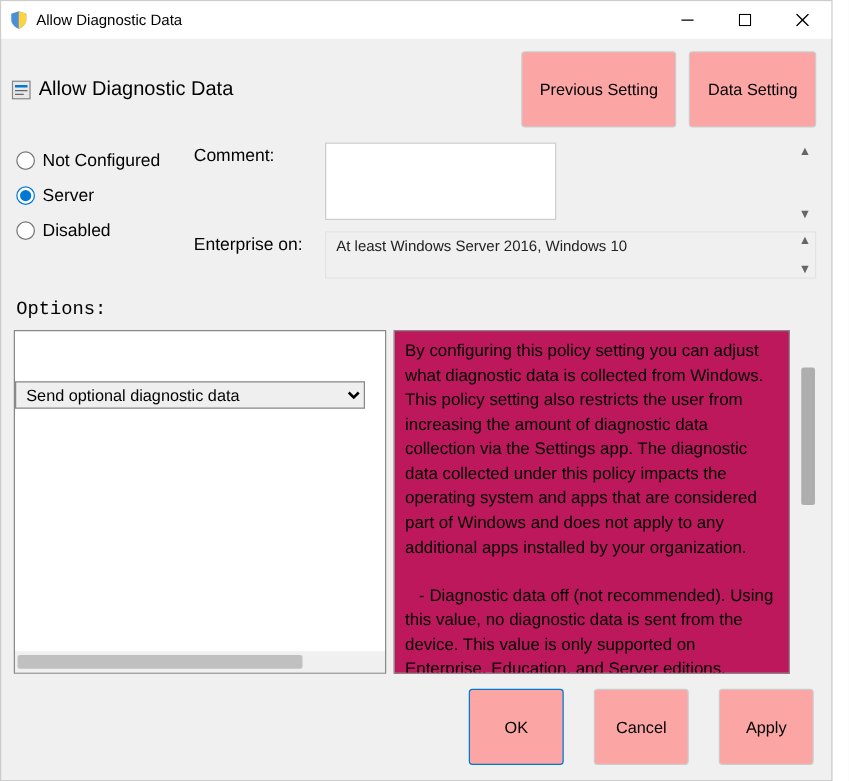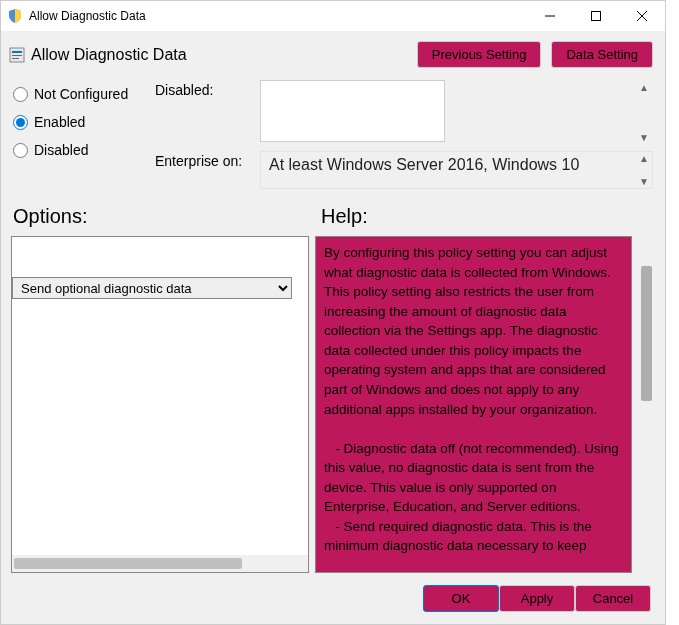--- a/index.html
+++ b/index.html
@@ -9,54 +9,54 @@
   .titlebar { height: 30px; background: #fff; display: flex; align-items: center; padding-left: 6px; color: #000; font-size: 12px; }
   .titlebar .icon { width: 16px; height: 16px; margin-right: 6px; }
   .titlebar .title { flex: 1; }
   .titlebar .winbtns { display: flex; height: 100%; }
   .winbtn { width: 46px; height: 30px; display: flex; align-items: center; justify-content: center; color: #000; }
   
   .header-row { display: flex; align-items: center; padding: 10px 12px 6px 8px; }
   .header-row .hicon { width: 16px; height: 16px; margin-right: 6px; }
   .header-row .htitle { font-size: 16px; flex: 1; }
   .header-row .navbtns { display: flex; gap: 10px; }
-  .btn { background: #be185d; border: 1px solid #ccc; border-radius: 3px; padding: 5px 14px; font-size: 13px; cursor: pointer; }
+  .btn { background: #fca5a5; border: 1px solid #ccc; border-radius: 3px; padding: 22px 14px; font-size: 13px; cursor: pointer; }
   .btn.primary { border-color: #0078d4; }
   
   .config-area { display: flex; padding: 6px 12px 4px 12px; gap: 12px; }
   .radio-col { width: 130px; display: flex; flex-direction: column; gap: 12px; padding-top: 6px; }
   .radio-item { display: flex; align-items: flex-end; gap: 6px; font-size: 14px; cursor: pointer; }
   .radio-item input { width: 15px; height: 15px; accent-color: #0078d4; }
   .right-col { flex: 1; display: flex; flex-direction: column; gap: 6px; }
   .field-row { display: flex; align-items: flex-start; gap: 10px; }
   .field-label { width: 95px; font-size: 14px; padding-top: 2px; }
   .textarea-box { flex: 1; height: 62px; border: 1px solid #ccc; background: #fff; resize: none; font-family: inherit; font-size: 13px; padding: 4px; position: relative;}
   .textarea-wrap { flex:1; position:relative;}
   .textarea-scroll {position:absolute; right:1px; top:2px; bottom:2px; width:16px; display:flex; flex-direction:column; justify-content:space-between;}
   .scroll-arrow {color:#666;font-size:10px;text-align:center;}
-  .supported-box { flex: 1; height: 38px; border: 1px solid #e3e3e3; background: #f0f0f0; padding: 4px 8px; font-size: 16px; color:#222; position:relative;}
+  .supported-box { flex: 1; height: 38px; border: 1px solid #e3e3e3; background: #f0f0f0; padding: 4px 8px; font-size: 12px; color:#222; position:relative;}
   
-  .labels-row { display: flex; padding: 12px 12px 4px 12px; font-size: 20px; }
+  .labels-row { display: flex; padding: 12px 12px 4px 12px; font-size: 15px; font-family: Liberation Mono, monospace; }
   .labels-row .l-left { width: 300px; }
   .labels-row .l-right { flex: 1; padding-left:8px;}
   
   .panels-row { display: flex; padding: 4px 10px 4px 10px; gap: 6px; flex: 1; min-height: 0; }
   .options-panel { width: 298px; border: 1px solid #888; background: #fff; display: flex; flex-direction: column; overflow: hidden; }
   .options-inner { flex: 1; overflow: auto; }
   .select-row { padding: 40px 0 0 0; }
   .select { width: 280px; border: 1px solid #888; background: #efefef; font-size: 13px; padding: 2px 4px; height: 22px; font-family:inherit;}
   .hscroll-track { height: 17px; background: #f0f0f0; display:flex; align-items:center; padding:0 2px;}
   .hscroll-thumb { height: 11px; background: #c0c0c0; border-radius: 2px; width:78%; }
   
   .help-panel { flex: 1; border: 1px solid #888; background: #be185d; display: flex; overflow: hidden; }
   .help-text { flex: 1; padding: 6px 8px; font-size: 13.5px; line-height: 1.45; overflow: hidden; }
   .vscroll-track { width: 17px; background: #f0f0f0; display:flex; flex-direction:column;}
   .vscroll-thumb { width: 11px; background: #aeaeae; border-radius: 2px; height:40%; margin:30px auto 0;}
   
-  .footer { display: flex; justify-content: flex-end; gap: 0; padding: 8px 14px 12px; margin-left: 20px; }
+  .footer { display: flex; justify-content: flex-end; gap: 24px; padding: 8px 14px 12px; margin-left: 20px; }
   .footer .btn { min-width: 76px; text-align:center;}
   
   .shield-icon {display:inline-block;}
 </style>
 </head>
 <body>
 
 <div class="window">
 
   <div class="titlebar">
@@ -104,30 +104,30 @@
   </div>
 
   <div class="config-area">
     <div class="radio-col">
       <label class="radio-item">
         <input type="radio" name="state" style="">
         <span>Not Configured</span>
       </label>
       <label class="radio-item">
         <input type="radio" name="state" checked="" style="">
-        <span>Enabled</span>
+        <span>Server</span>
       </label>
       <label class="radio-item">
         <input type="radio" name="state" style="">
         <span>Disabled</span>
       </label>
     </div>
     <div class="right-col">
       <div class="field-row">
-        <span class="field-label">Disabled:</span>
+        <span class="field-label">Comment:</span>
         <div class="textarea-wrap">
           <textarea class="textarea-box" style=""></textarea>
           <div class="textarea-scroll">
             <span class="scroll-arrow">▲</span>
             <span class="scroll-arrow">▼</span>
           </div>
         </div>
       </div>
       <div class="field-row">
         <span class="field-label">Enterprise on:</span>
@@ -137,21 +137,20 @@
             <span class="scroll-arrow">▲</span>
             <span class="scroll-arrow">▼</span>
           </div>
         </div>
       </div>
     </div>
   </div>
 
   <div class="labels-row">
     <span class="l-left">Options:</span>
-    <span class="l-right">Help:</span>
   </div>
 
   <div class="panels-row">
     <div class="options-panel">
       <div class="options-inner">
         <div class="select-row">
           <select class="select">
             <option>Send optional diagnostic data</option>
           </select>
         </div>
@@ -166,17 +165,17 @@
    - Diagnostic data off (not recommended). Using this value, no diagnostic data is sent from the device. This value is only supported on Enterprise, Education, and Server editions.
    - Send required diagnostic data. This is the minimum diagnostic data necessary to keep</div>
     </div>
     <div class="vscroll-track">
       <div class="vscroll-thumb"></div>
     </div>
   </div>
 
   <div class="footer">
     <button class="btn primary">OK</button>
+    <button class="btn">Cancel</button>
     <button class="btn">Apply</button>
-    <button class="btn">Cancel</button>
   </div>
 
 </div>
 
 </body></html>

